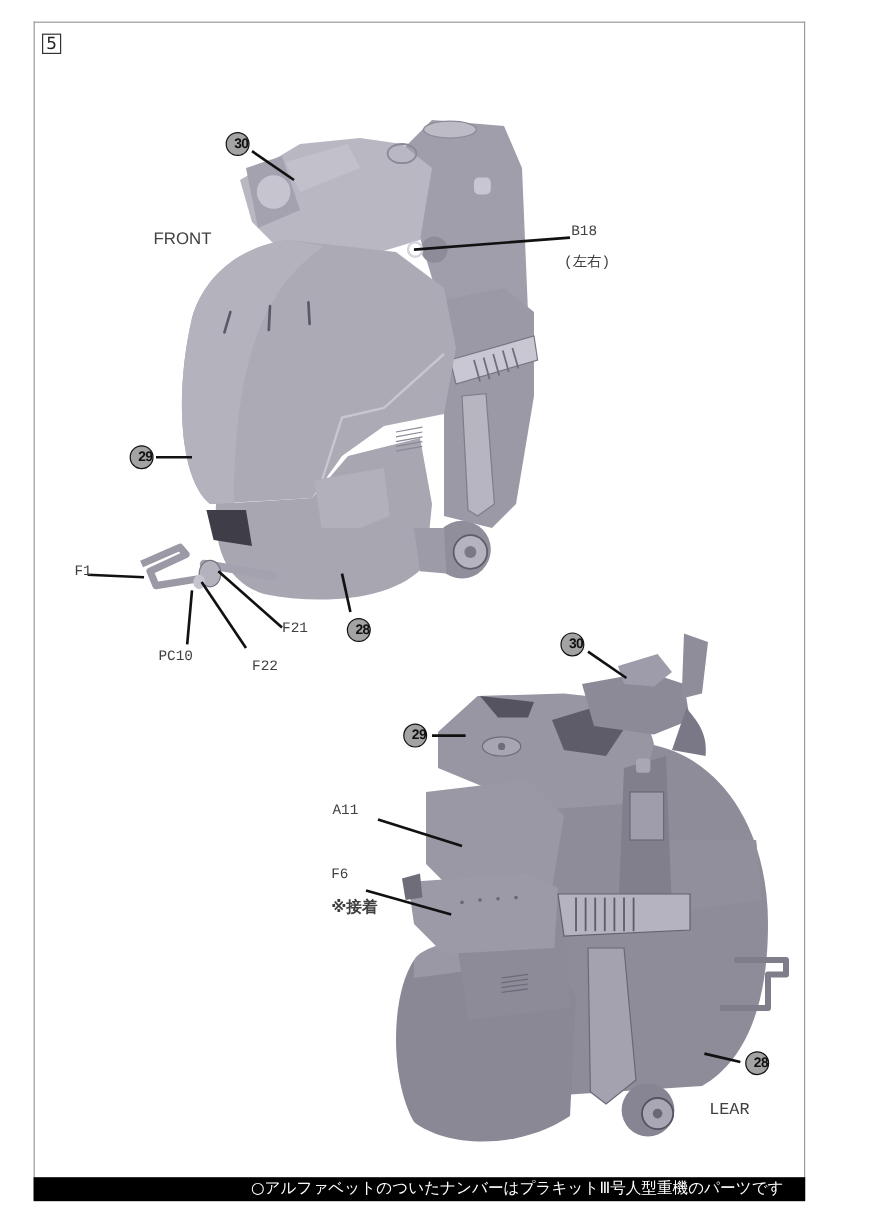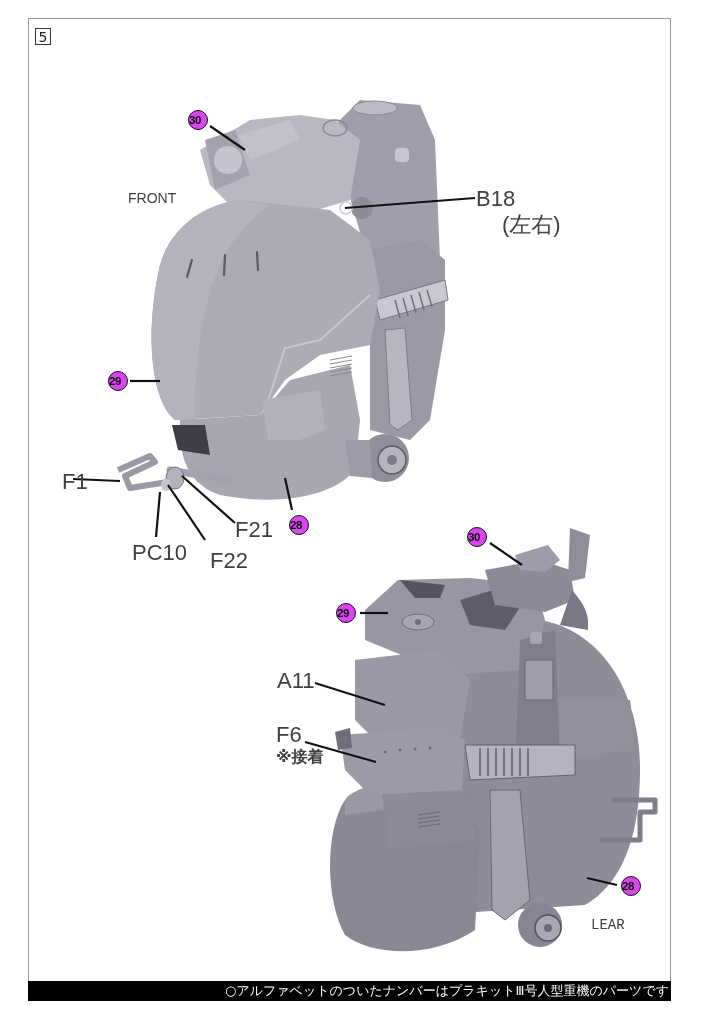--- a/index.html
+++ b/index.html
@@ -5,28 +5,28 @@
   html, body { margin: 0; padding: 0; background: #ffffff; }
   body { width: 724px; height: 1024px; position: relative; overflow: hidden;
          font-family: "DejaVu Sans", "Liberation Sans", sans-serif; color: #111; }
   .frame { position: absolute; left: 28px; top: 18px; width: 643px; height: 982px;
            border-left: 1.5px solid #9a9a9a; border-top: 1.5px solid #9a9a9a; border-right: 1.5px solid #9a9a9a;
            box-sizing: border-box; }
   .title { position: absolute; left: 35px; top: 28px; font-size: 17px; color: #222; display: flex; align-items: center; gap: 8px; }
   .step-num { display: inline-block; width: 16px; height: 17px; border: 1px solid #333; font-size: 14px;
               line-height: 17px; text-align: center; box-sizing: border-box; }
   .footer { position: absolute; left: 28px; top: 981px; width: 643px; height: 20px; background: #000;
-            color: #fff; font-size: 13px; line-height: 20px; text-align: right; padding-right: 2px; box-sizing: border-box; }
+            color: #fff; font-size: 13px; line-height: 20px; text-align: right; padding-right: 18px; box-sizing: border-box; }
   .lbl { position: absolute; font-family: "Liberation Sans", "DejaVu Sans", sans-serif; color: #404040; white-space: nowrap; }
-  .lbl.big { font-size: 22px; }
+  .lbl.big { font-size: 12px; font-family: Liberation Mono, monospace; }
   .lbl.view { font-size: 14px; }
-  .lbl.small { font-size: 16px; font-weight: bold; }
+  .lbl.small { font-size: 13px; font-weight: bold; }
   .circ { position: absolute; width: 20px; height: 20px; border: 1.3px solid #111; border-radius: 50%;
-          font-size: 11.5px; font-weight: bold; text-align: left; line-height: 19px; box-sizing: border-box;
-          font-family: "Liberation Sans", sans-serif; letter-spacing: -0.5px; background: #d946ef; }
+          font-size: 11.5px; font-weight: bold; text-align: right; line-height: 19px; box-sizing: border-box;
+          font-family: "Liberation Sans", sans-serif; letter-spacing: -0.5px; background: #a3a3a3; }
   svg.art { position: absolute; left: 0; top: 0; }
 </style>
 </head>
 <body>
 
 <div class="frame"></div>
 
 <div class="title">
   <span class="step-num">5</span>
 </div>
@@ -179,21 +179,21 @@
     <line x1="305" y1="742" x2="376" y2="762"></line>
     <line x1="587" y1="878" x2="617" y2="885"></line>
   </g>
 </svg>
 
 <div class="lbl view" style="left:128px; top:190px;">FRONT</div>
 
 <div class="circ" style="left:188px; top:110px;">30</div>
 
 <div class="lbl big" style="left:476px; top:186px;">B18</div>
-<div class="lbl big" style="left:502px; top:210px;">(左右)</div>
+<div class="lbl big" style="left:470px; top:210px;">(左右)</div>
 
 <div class="circ" style="left:108px; top:371px;">29</div>
 
 <div class="lbl big" style="left:62px; top:469px;">F1</div>
 
 <div class="lbl big" style="left:235px; top:517px;">F21</div>
 
 <div class="lbl big" style="left:132px; top:540px;">PC10</div>
 
 <div class="lbl big" style="left:210px; top:548px;">F22</div>

